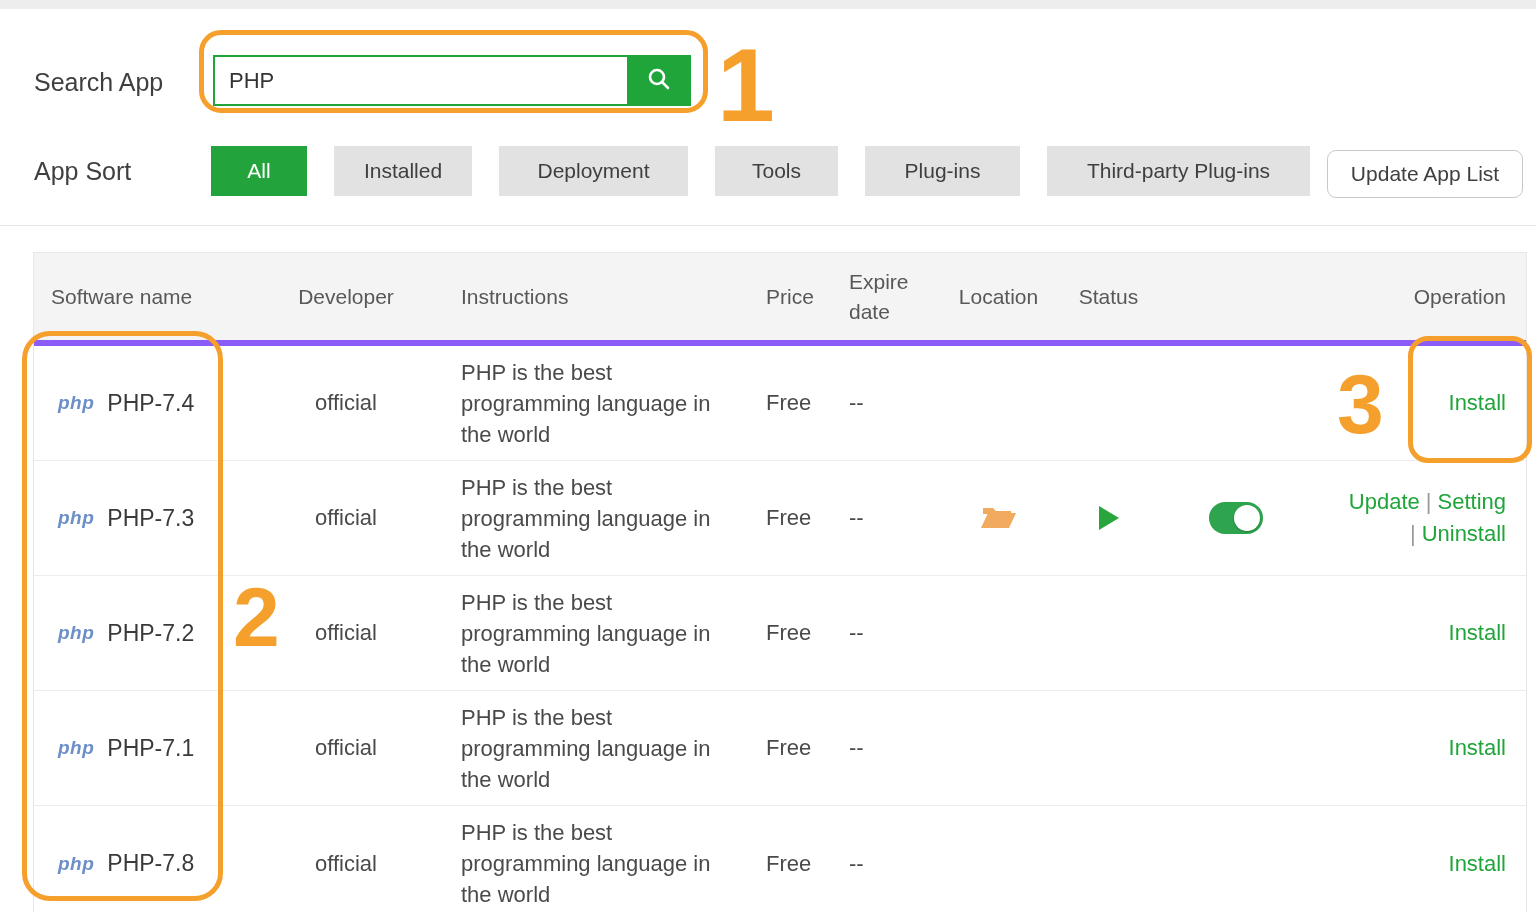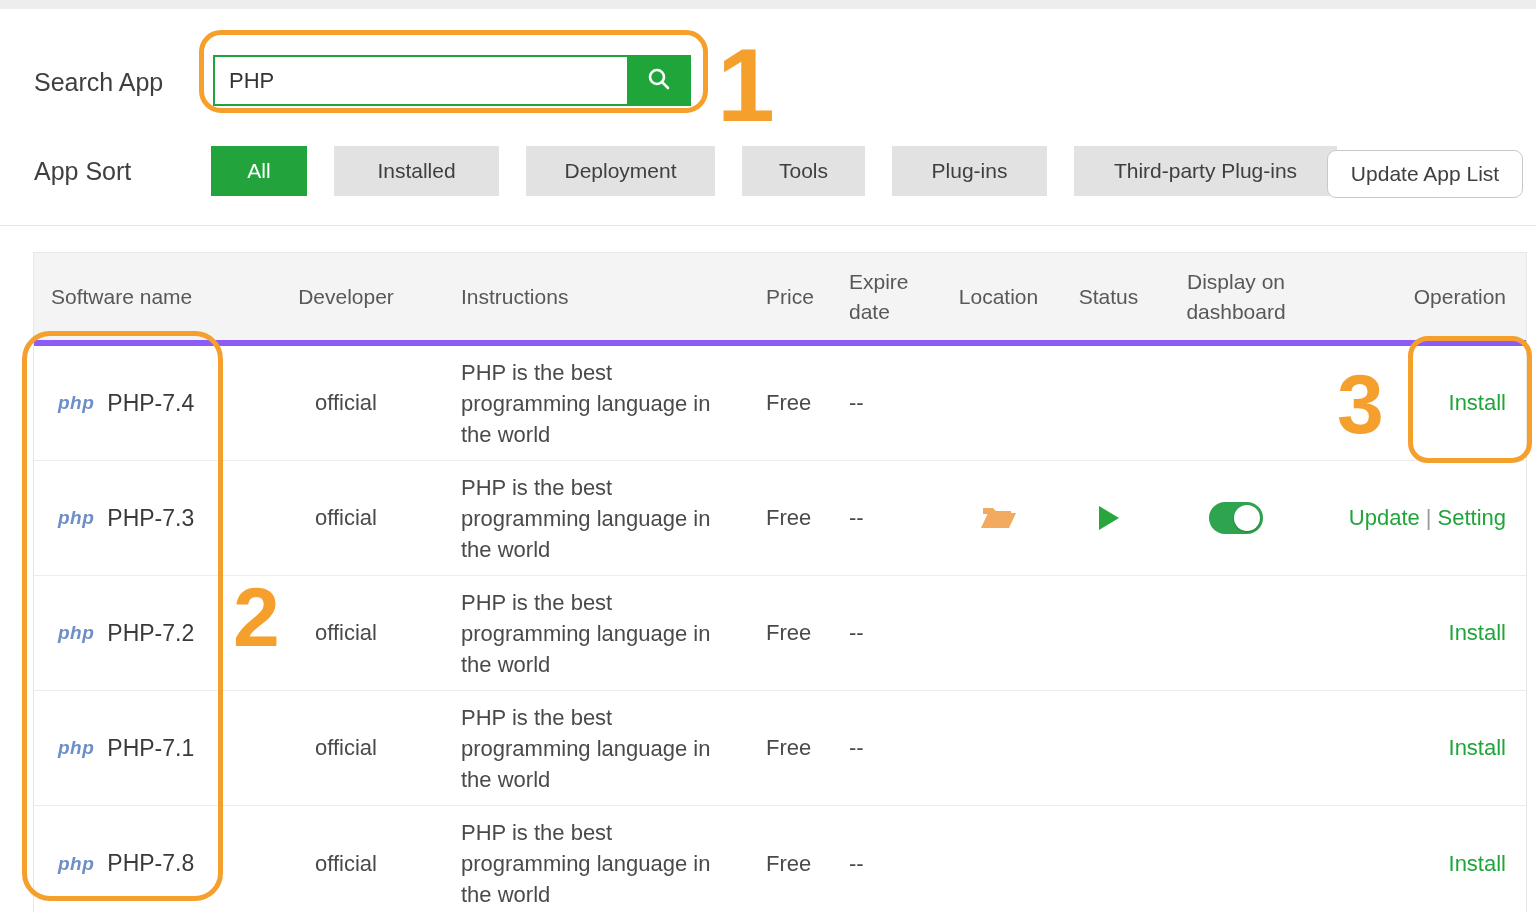--- a/index.html
+++ b/index.html
@@ -20,21 +20,21 @@
   }
   .search-btn { width:64px; height:51px; background:#20a53a; border:none; display:flex; align-items:center; justify-content:center; cursor:pointer; }
 
   .appsort-label { position:absolute; left:34px; top:148px; font-size:25px; color:#3f3f3f; }
   .tabs { position:absolute; left:211px; top:137px; display:flex; gap:27px; align-items:center;border-radius:8px; }
   .tab {
     height:50px; display:flex; align-items:center; justify-content:center;
     background:#e2e2e2; color:#3f3f3f; font-size:21px; cursor:pointer; white-space:nowrap;
   }
   .tab:nth-child(1){ width:96px; }
-  .tab:nth-child(2){ width:165px; }
+  .tab:nth-child(2){ width:138px; }
   .tab:nth-child(3){ width:189px; }
   .tab:nth-child(4){ width:123px; }
   .tab:nth-child(5){ width:155px; }
   .tab:nth-child(6){ width:263px; }
   .tab.active { background:#23a33b; color:#fff; }
   .update-btn {
     position:absolute; left:1327px; top:141px; width:196px; height:48px;
     background:#fff; border:1px solid #c9c9c9; border-radius:9px;
     font-size:21px; color:#3f3f3f; font-family:inherit; cursor:pointer;
   }
@@ -113,21 +113,20 @@
 
 <div class="apps-table">
   <div class="t-head">
     <div class="c-soft">Software name</div>
     <div class="c-dev">Developer</div>
     <div class="c-ins">Instructions</div>
     <div class="c-price">Price</div>
     <div class="c-exp"><span>Expire date</span></div>
     <div class="c-loc">Location</div>
     <div class="c-status">Status</div>
-    <div class="c-disp">Display on dashboard</div>
     <div class="c-op">Operation</div>
   </div>
 
   <div class="t-row">
     <div class="c-soft">
       <span class="php-badge">php</span>
       <span class="app-name">PHP-7.4</span>
     </div>
     <div class="c-dev">official</div>
     <div class="c-ins">PHP is the best programming language in the world</div>
@@ -163,20 +162,23 @@
     </div>
     <div class="c-disp">
       <div class="toggle">
           <div class="knob"></div>
         </div>
     </div>
     <div class="c-op">
       <div>
         <a class="green-link">Update</a><span class="op-sep">|</span><a class="green-link">Setting</a>
       </div>
+      <div>
+        <span class="op-sep">|</span><a class="green-link">Uninstall</a>
+      </div>
     </div>
   </div>
 
   <div class="t-row">
     <div class="c-soft">
       <span class="php-badge">php</span>
       <span class="app-name">PHP-7.2</span>
     </div>
     <div class="c-dev">official</div>
     <div class="c-ins">PHP is the best programming language in the world</div>

